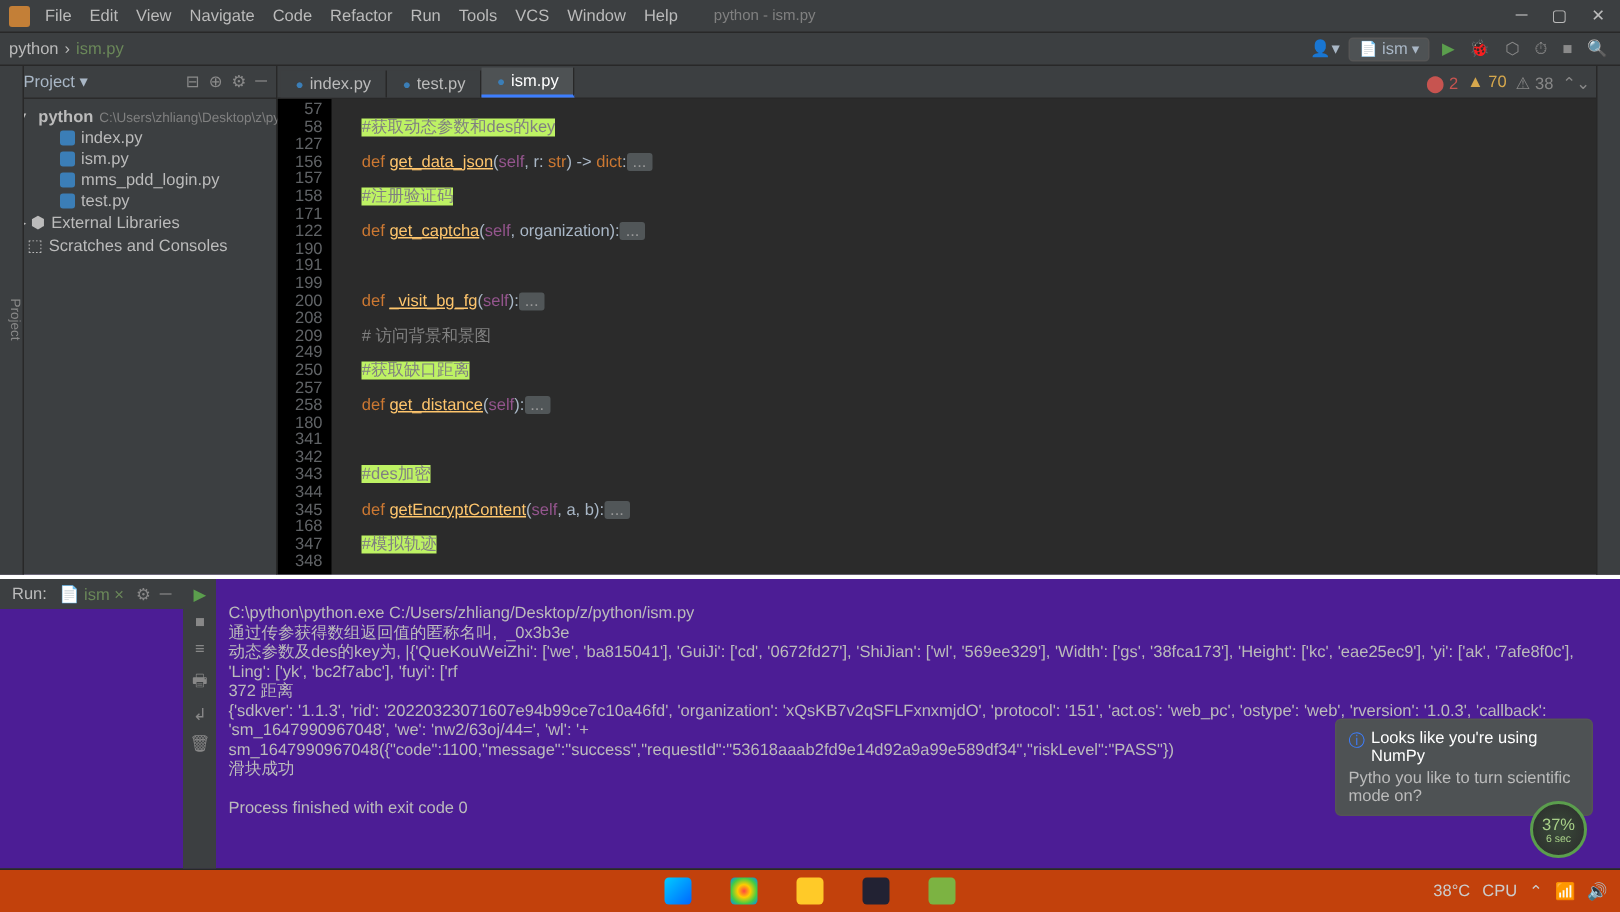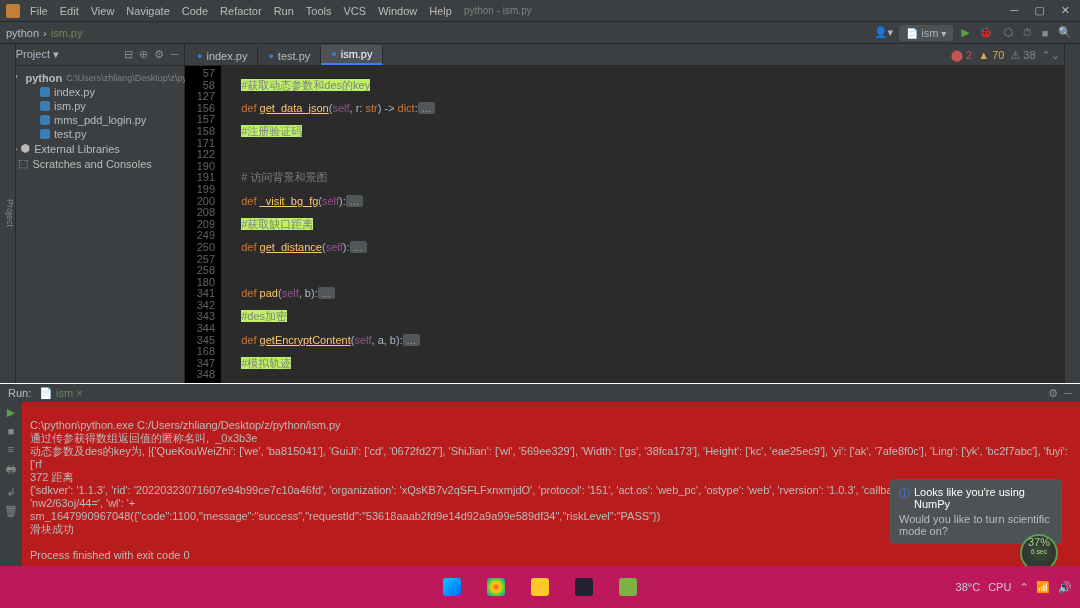--- a/index.html
+++ b/index.html
@@ -1,20 +1,20 @@
 <!DOCTYPE html>
 <html><head>
 <meta charset="utf-8">
 <style>
 *{margin:0;padding:0;box-sizing:border-box;font-family:'Segoe UI',sans-serif;font-size:11px}
 body{background:#2b2b2b;color:#a9b7c6;width:1080px;height:608px;overflow:hidden;position:relative}
 .menubar{height:22px;background:#3c3f41;display:flex;align-items:center;padding:0 6px;border-bottom:1px solid #282828}
 .menubar .glyph{width:14px;height:14px;background:#c37f37;border-radius:2px;margin-right:4px}
 .menubar span{padding:0 6px;color:#bbb;cursor:pointer}
-.menubar .path{margin-left:0;color:#808080;font-size:10px}
+.menubar .path{margin-left:12px;color:#808080;font-size:10px}
 .menubar .winbtns{margin-left:auto;display:flex;gap:8px;color:#888}
 .menubar .winbtns span{padding:0 4px}
 .navbar{height:22px;background:#3c3f41;display:flex;align-items:center;border-bottom:1px solid #282828;padding:0 6px}
 .navbar .crumbs{display:flex;align-items:center;gap:4px;color:#bbb;font-size:10px}
 .navbar .crumbs .py{color:#6a8759}
 .navbar .right{margin-left:auto;display:flex;align-items:center;gap:6px}
 .navbar .right .add{color:#a9b7c6}
 .navbar .right .runcfg{background:#4e5254;border:1px solid #555;padding:1px 6px;border-radius:3px;font-size:10px}
 .navbar .right .ico{color:#8a8a8a;font-size:11px;padding:0 2px}
 .navbar .right .play{color:#5b9e4d}
@@ -43,40 +43,40 @@
 .gutter div{height:11.6px}
 .lines{flex:1;padding:2px 0 0 8px;white-space:pre;color:#a9b7c6}
 .lines .ln{height:11.6px;display:block}
 .kw{color:#cc7832}
 .fn{color:#ffc66d;text-decoration:underline}
 .fnnu{color:#ffc66d}
 .pr{color:#94558d}
 .cm{color:#808080}
 .dots{background:#515658;padding:0 4px;border-radius:2px;color:#999}
 .mark{background:#bef264}
-.runpane{height:196px;background:#b91c1c;border-top:1px solid #ffffff;display:flex;flex-direction:column}
+.runpane{height:196px;background:#4c1d95;border-top:3px solid #ffffff;display:flex;flex-direction:row}
 .runpane .head{height:20px;background:#3c3f41;display:flex;align-items:center;padding:0 8px;gap:8px;font-size:10px;color:#bbb}
 .runpane .head .right{margin-left:auto;display:flex;gap:6px;color:#888}
 .runpane .body{flex:1;display:flex}
 .runpane .rail{width:22px;background:#3c3f41;display:flex;flex-direction:column;align-items:center;padding-top:4px;gap:6px;color:#888;font-size:10px}
 .runpane .rail .play{color:#5b9e4d}
 .runpane .out{flex:1;padding:4px 8px;font-family:Consolas,monospace;font-size:10px;color:#bbb;white-space:pre-wrap;overflow:hidden;line-height:13px}
 .bottombar{height:20px;background:#3c3f41;border-top:1px solid #282828;display:flex;align-items:center;padding:0 6px;gap:10px;font-size:10px;color:#bbb}
 .bottombar .item{display:flex;gap:4px;align-items:center}
 .bottombar .play{color:#5b9e4d}
 .statusbar{height:18px;background:#3c3f41;border-top:1px solid #282828;display:flex;align-items:center;padding:0 6px;font-size:9px;color:#888}
 .statusbar .right{margin-left:auto;display:flex;gap:8px}
 .notif{position:absolute;right:18px;bottom:64px;width:172px;background:#4e5254;border:1px solid #555;border-radius:4px;padding:6px 8px;font-size:9px;color:#bbb;z-index:5}
 .notif .title{display:flex;gap:4px;color:#fff;margin-bottom:3px}
 .notif .title .i{color:#3d7eff}
 .notif .links{color:#3d8de4;margin-top:3px}
-.taskbar{position:absolute;left:0;right:0;bottom:0;height:42px;background:#be185d;display:flex;align-items:center;justify-content:center;gap:26px;z-index:10}
+.taskbar{position:absolute;left:0;right:0;bottom:0;height:28px;background:#c2410c;display:flex;align-items:center;justify-content:center;gap:26px;z-index:10}
 .taskbar .tico{width:18px;height:18px;border-radius:3px}
 .taskbar .sys{position:absolute;right:8px;display:flex;align-items:center;gap:8px;font-size:9px;color:#ccc}
-.battery{position:absolute;right:22px;bottom:36px;width:38px;height:38px;border-radius:50%;background:radial-gradient(circle,#3a4a3a,#2b2b2b);border:2px solid #5b9e4d;display:flex;flex-direction:column;align-items:center;font-size:9px;color:#a8d088;z-index:6}
+.battery{position:absolute;right:22px;bottom:36px;width:38px;height:38px;border-radius:50%;background:radial-gradient(circle,#3a4a3a,#2b2b2b);border:2px solid #5b9e4d;display:flex;flex-direction:column;align-items:center;justify-content:center;font-size:9px;color:#a8d088;z-index:6}
 </style>
 </head>
 <body>
 
 <div class="menubar">
   <span class="glyph"></span>
   <span>File</span>
   <span>Edit</span>
   <span>View</span>
   <span>Navigate</span>
@@ -198,27 +198,27 @@
           <div>344</div>
           <div>345</div>
           <div>168</div>
           <div>347</div>
           <div>348</div>
       </div>
       <div class="lines">
 <span class="ln">    <span class="cm mark">#获取动态参数和des的key</span></span>
 <span class="ln">    <span class="kw">def </span><span class="fn">get_data_json</span><span>(</span><span class="pr">self</span><span>, r: </span><span class="kw">str</span><span>) -&gt; </span><span class="kw">dict</span><span>:</span><span class="dots">...</span></span>
 <span class="ln">    <span class="cm mark">#注册验证码</span></span>
+<span class="ln">    <span class="kw">def </span><span class="fn">get_captcha</span><span>(</span><span class="pr">self</span><span>, organization):</span><span class="dots">...</span></span>
 <span class="ln"></span>
+<span class="ln">    <span class="kw">def </span><span class="fn">_visit_bg_fg</span><span>(</span><span class="pr">self</span><span>):</span><span class="dots">...</span></span>
 <span class="ln">    <span class="cm"># 访问背景和景图</span></span>
-<span class="ln">    <span class="kw">def </span><span class="fn">_visit_bg_fg</span><span>(</span><span class="pr">self</span><span>):</span><span class="dots">...</span></span>
 <span class="ln">    <span class="cm mark">#获取缺口距离</span></span>
 <span class="ln">    <span class="kw">def </span><span class="fn">get_distance</span><span>(</span><span class="pr">self</span><span>):</span><span class="dots">...</span></span>
 <span class="ln"></span>
-<span class="ln">    <span class="kw">def </span><span class="fnnu">pad</span><span>(</span><span class="pr">self</span><span>, b):</span><span class="dots">...</span></span>
 <span class="ln">    <span class="cm mark">#des加密</span></span>
 <span class="ln">    <span class="kw">def </span><span class="fn">getEncryptContent</span><span>(</span><span class="pr">self</span><span>, a, b):</span><span class="dots">...</span></span>
 <span class="ln">    <span class="cm mark">#模拟轨迹</span></span>
 
 
 
 
 
 
 
@@ -288,21 +288,21 @@
     <span>4 spaces</span>
     <span>Pytho</span>
   </div>
 </div>
 
 <div class="notif">
   <div class="title">
       <span class="i">ⓘ</span>
       <span>Looks like you're using NumPy</span>
     </div>
-  <div>Would you like to turn scientific mode on?</div>
+  <div>Pytho you like to turn scientific mode on?</div>
 </div>
 
 <div class="battery">
   <span>37%</span>
   <span style="font-size:7px">6 sec</span>
 </div>
 
 <div class="taskbar">
   <span class="tico" style="background:linear-gradient(135deg,#0cf,#06f)"></span>
   <span class="tico" style="background:radial-gradient(circle,#f44,#fc0,#4c4,#08f)"></span>

